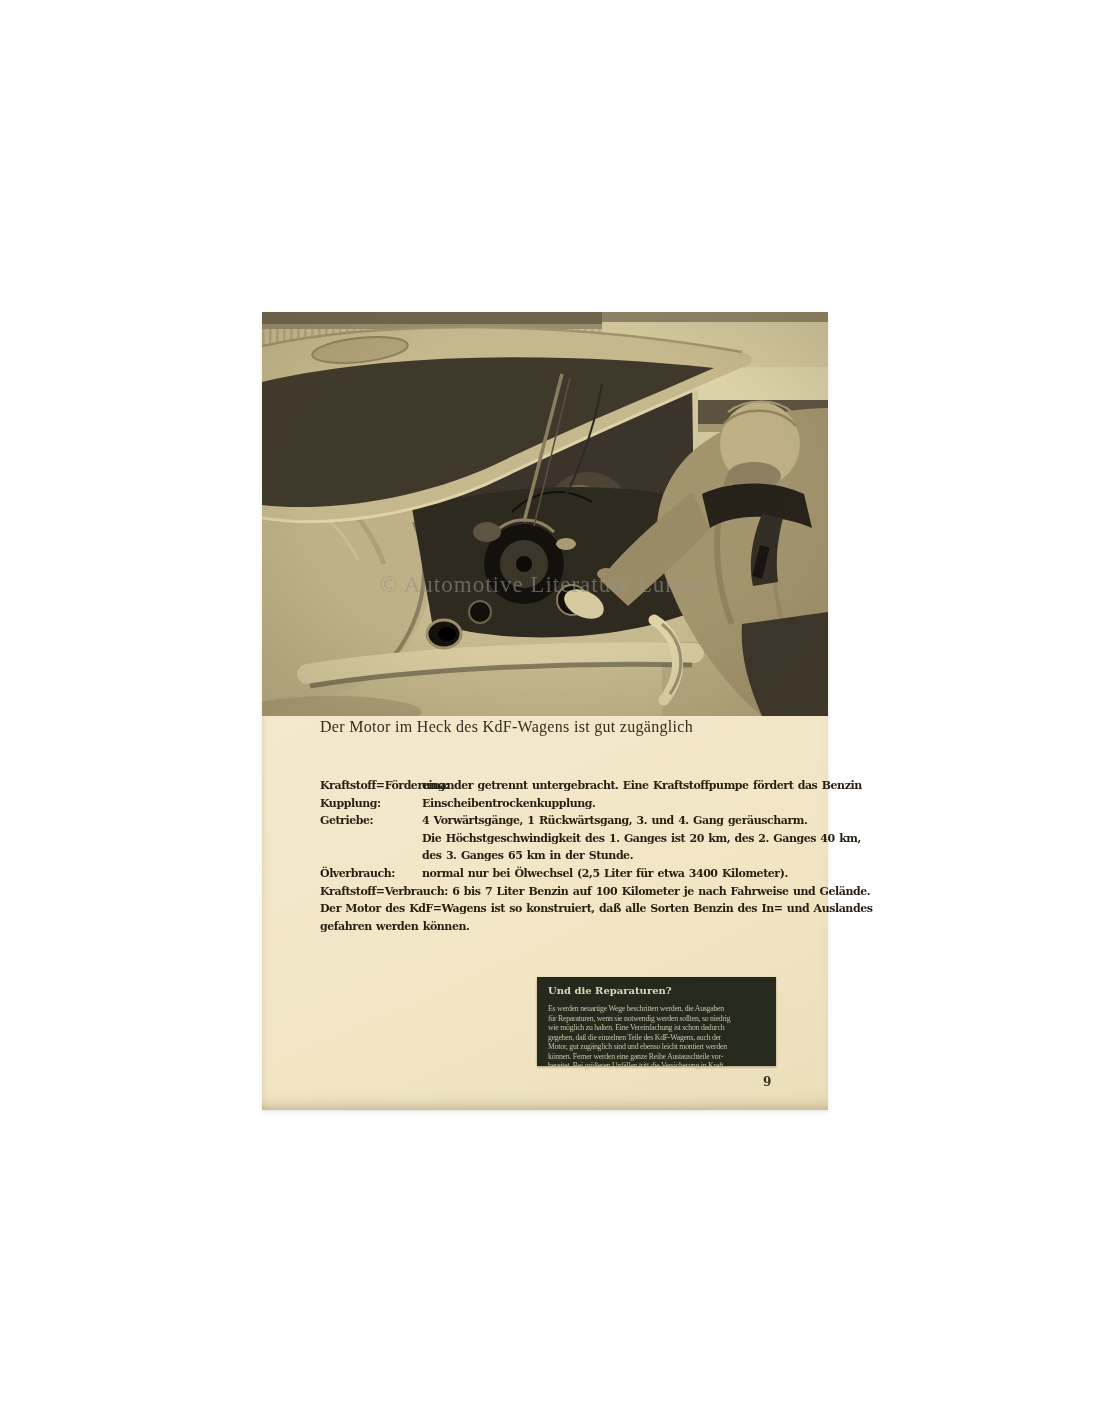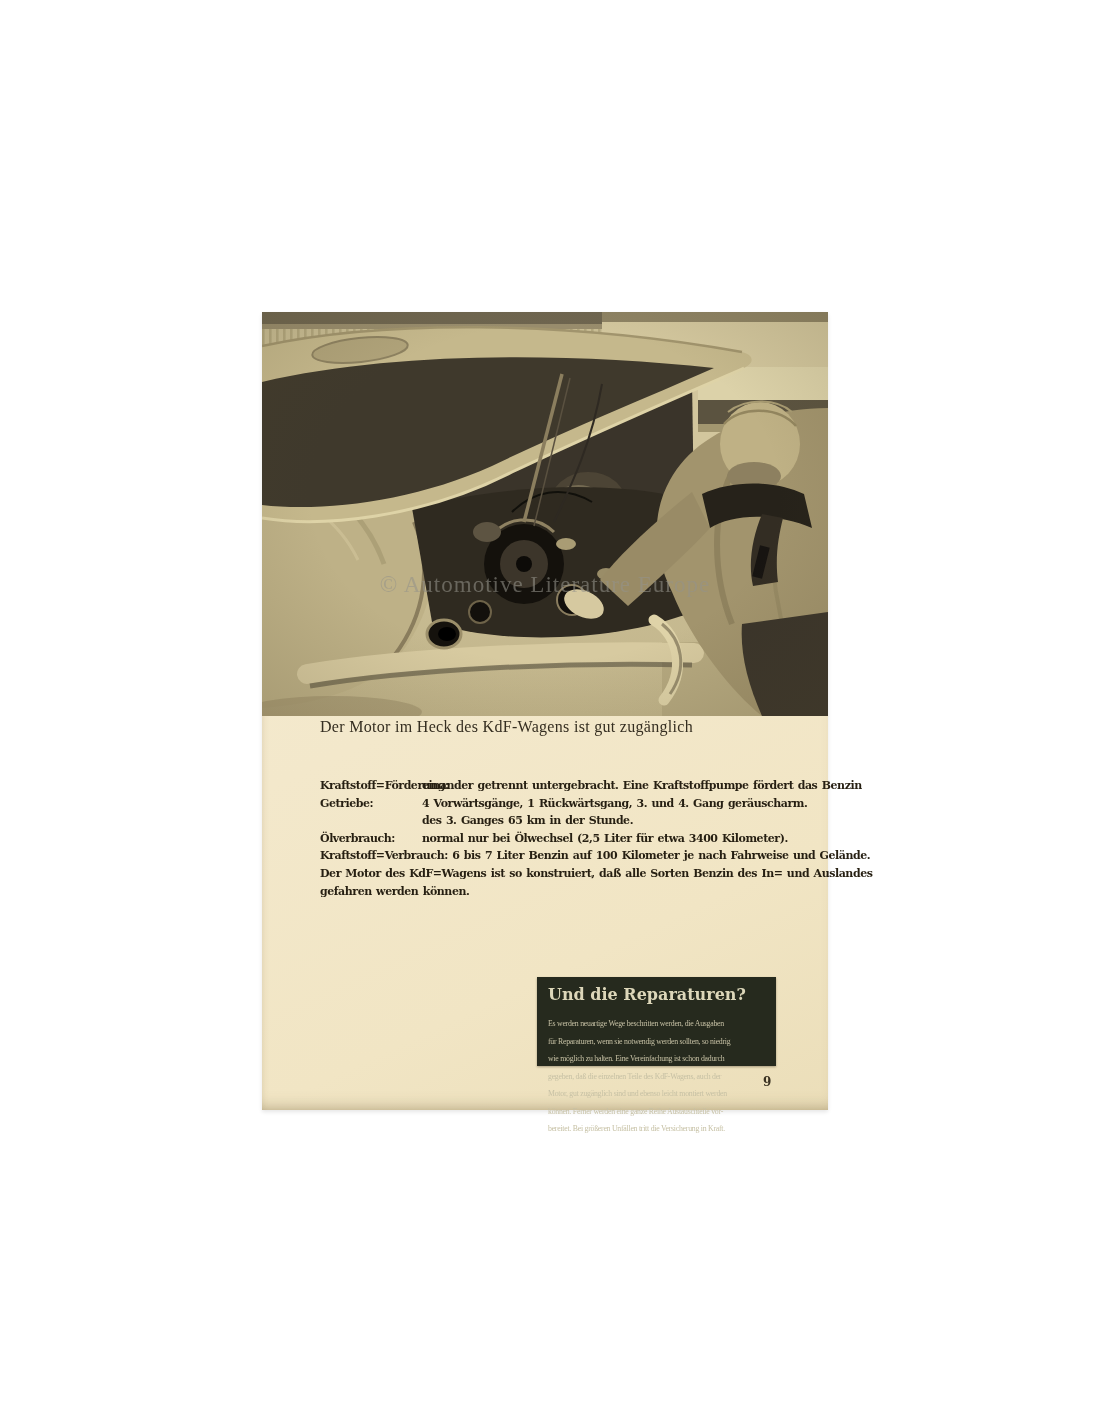--- a/index.html
+++ b/index.html
@@ -37,26 +37,26 @@
   .spec-row { display:flex; }
   .spec-label { flex:0 0 102px; width:102px; height:17.6px; line-height:17.6px; white-space:nowrap; }
   .spec-lines { flex:1; }
   .spec-lines .tline, .text-block > .tline { height:17.6px; line-height:17.6px; white-space:nowrap; }
   .repair-box {
     position:absolute; left:275px; top:665px; width:239px; height:89px;
     background:#262a1e; box-sizing:border-box; padding:8px 11px 6px 11px;
     box-shadow:0 1px 2px rgba(60,50,30,.4);
   }
   .repair-title {
-    font-size:16px; font-weight:bold; color:#ddd7ba; letter-spacing:0;
-    margin-bottom:15px; white-space:nowrap;
+    font-size:10px; font-weight:bold; color:#ddd7ba; letter-spacing:0;
+    margin-bottom:8px; white-space:nowrap;
   }
   .rline {
     font-family:"Liberation Serif", serif; font-size:7.8px; line-height:9.55px;
-    letter-spacing:-0.25px; color:#c6c0a4; white-space:nowrap;margin-top:8px;
+    letter-spacing:-0.25px; color:#c6c0a4; white-space:nowrap;
   }
   .page-number {
     position:absolute; left:501px; top:763px; font-size:12px; font-weight:bold; color:#3a3222;
   }
 </style>
 </head>
 <body>
 
 <div class="canvas">
   <div class="page">
@@ -190,23 +190,30 @@
     <div class="caption">Der Motor im Heck des KdF-Wagens ist gut zugänglich</div>
 
     <div class="text-block">
       <div class="spec-row">
         <div class="spec-label">Kraftstoff=Förderung:</div>
         <div class="spec-lines">
           <div class="tline">einander getrennt untergebracht. Eine Kraftstoffpumpe fördert das Benzin</div>
         </div>
       </div>
       <div class="spec-row">
+        <div class="spec-label">Kupplung:</div>
+        <div class="spec-lines">
+          <div class="tline">Einscheibentrockenkupplung.</div>
+        </div>
+      </div>
+      <div class="spec-row">
         <div class="spec-label">Getriebe:</div>
         <div class="spec-lines">
           <div class="tline">4 Vorwärtsgänge, 1 Rückwärtsgang, 3. und 4. Gang geräuscharm.</div>
+          <div class="tline">Die Höchstgeschwindigkeit des 1. Ganges ist 20 km, des 2. Ganges 40 km,</div>
           <div class="tline">des 3. Ganges 65 km in der Stunde.</div>
         </div>
       </div>
       <div class="spec-row">
         <div class="spec-label">Ölverbrauch:</div>
         <div class="spec-lines">
           <div class="tline">normal nur bei Ölwechsel (2,5 Liter für etwa 3400 Kilometer).</div>
         </div>
       </div>
       <div class="tline">Kraftstoff=Verbrauch: 6 bis 7 Liter Benzin auf 100 Kilometer je nach Fahrweise und Gelände.</div>

